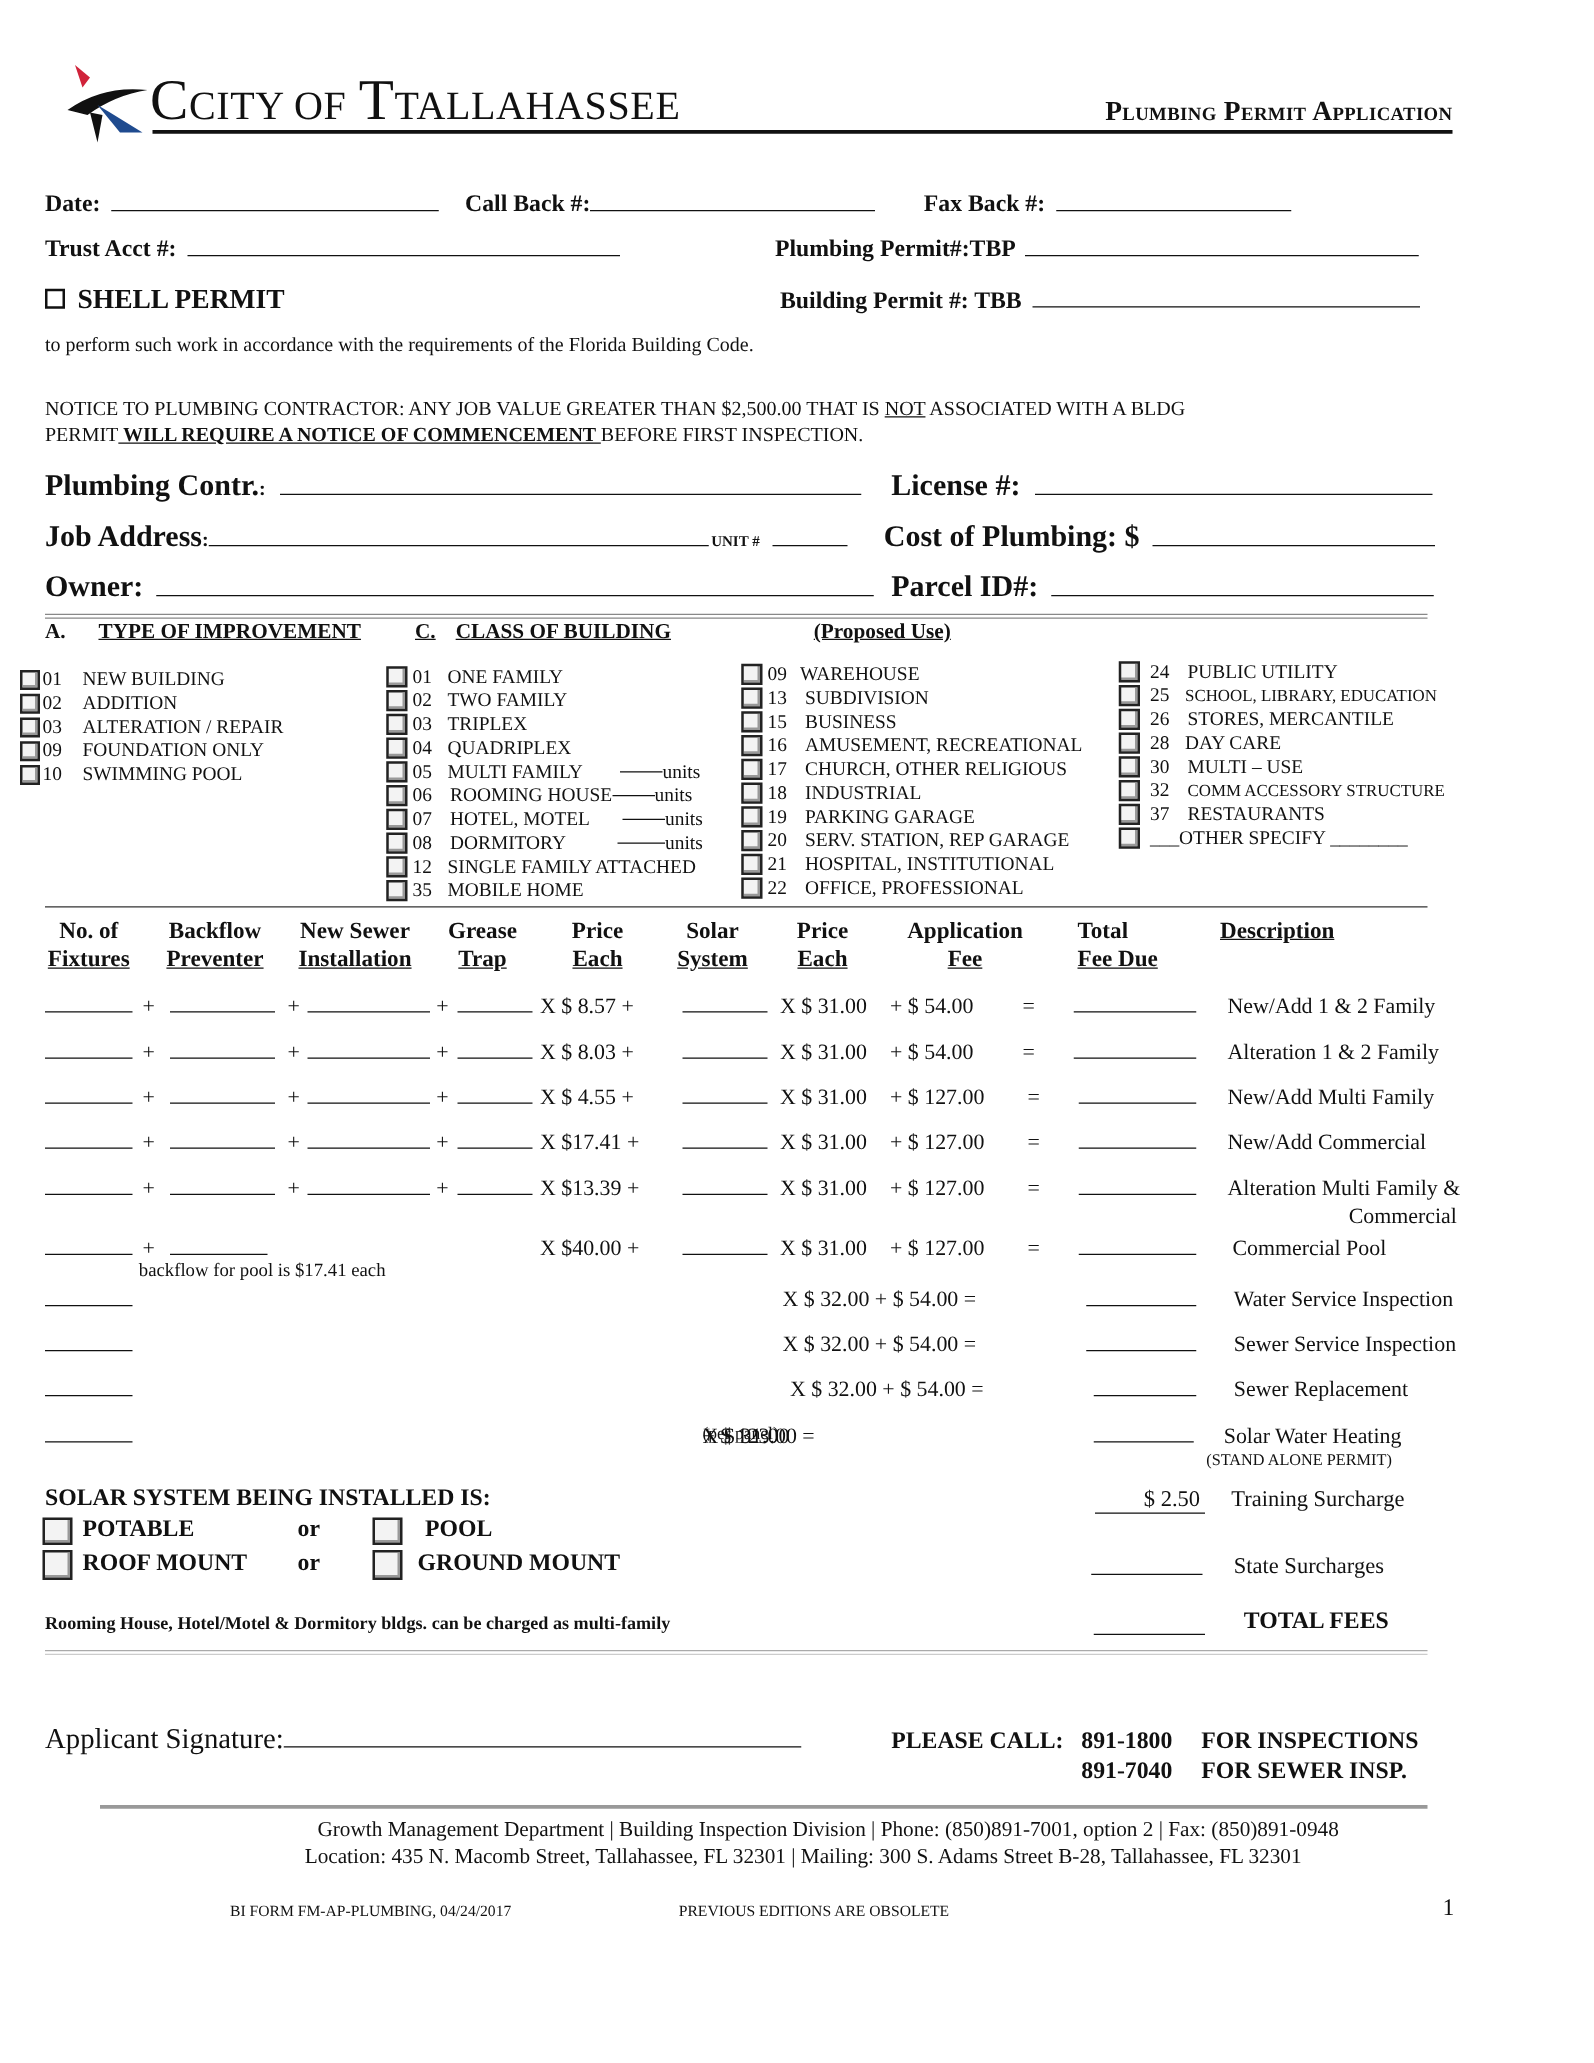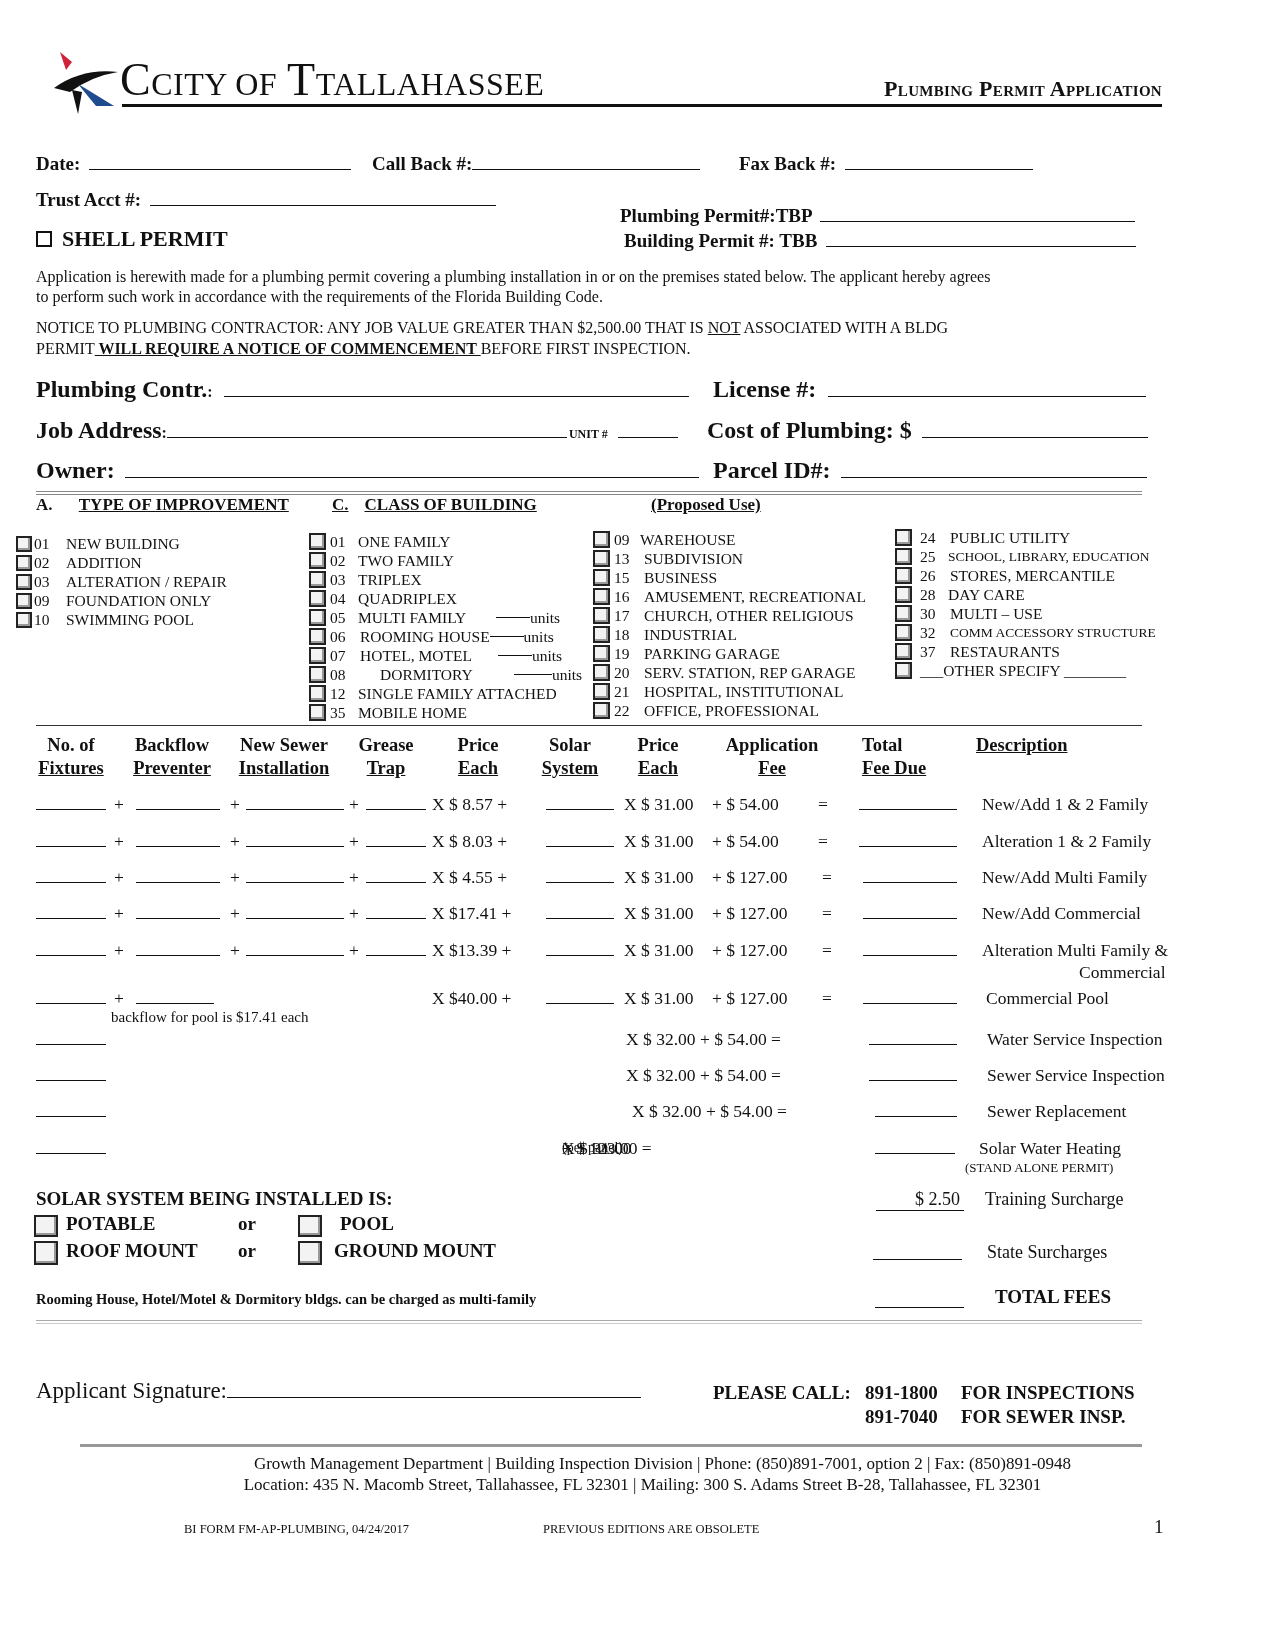--- a/index.html
+++ b/index.html
@@ -53,35 +53,34 @@
 </div>
 <div class="abs b fs19" style="left:739px; top:153px;">
   <span>Fax Back #:</span>
   <span class="line" style="width:188px; margin-left:4px;"></span>
 </div>
 
 <div class="abs b fs19" style="left:36px; top:189px;">
   <span>Trust Acct #:</span>
   <span class="line" style="width:346px; margin-left:4px;"></span>
 </div>
-<div class="abs b fs19" style="left:620px; top:205px;">
+<div class="abs b fs19" style="left:620px; top:189px;">
   <span>Plumbing Permit#:TBP</span>
   <span class="line" style="width:315px; margin-left:4px;"></span>
 </div>
 
 <div class="abs b fs22" style="left:36px; top:226px;">
   <span class="cb plain" style="margin-right:10px; margin-top:-4px;"></span><span>SHELL PERMIT</span>
 </div>
 <div class="abs b fs19" style="left:624px; top:230px;">
   <span>Building Permit #: TBB</span>
   <span class="line" style="width:310px; margin-left:4px;"></span>
 </div>
 
 <div class="abs fs16" style="left:36px; top:267px; line-height:20px;">
-  <div>Application is herewith made for a plumbing permit covering a plumbing installation in or on the premises stated below. The applicant hereby agrees</div>
   <div>to perform such work in accordance with  the requirements of the Florida Building Code.</div>
 </div>
 <div class="abs fs16" style="left:36px; top:317px; line-height:21px;">
   <div><span>NOTICE TO PLUMBING CONTRACTOR:   ANY JOB VALUE GREATER THAN $2,500.00 THAT IS </span><span class="u">NOT</span><span> ASSOCIATED WITH A BLDG</span></div>
   <div><span> PERMIT</span><span class="b u"> WILL REQUIRE A NOTICE OF COMMENCEMENT </span><span> BEFORE FIRST INSPECTION.</span></div>
 </div>
 
 <div class="abs b fs24" style="left:36px; top:376px;">
   <span>Plumbing  Contr.</span><span style="font-size:16px;">:</span>
   <span class="line" style="width:465px; margin-left:6px;"></span>
@@ -188,21 +187,21 @@
   <div class="list-row">
       <span class="cb"></span>
       <span class="code" style="width:30px">07</span>
       <span style="width:138px; display:inline-block;">HOTEL, MOTEL</span>
       <span class="line" style="width:34px; border-bottom-width:1px;"></span>
       <span>units</span>
     </div>
   <div class="list-row">
       <span class="cb"></span>
       <span class="code" style="width:30px">08</span>
-      <span style="width:134px; display:inline-block;margin-left:20px;">DORMITORY</span>
+      <span style="width:134px; display:inline-block;">DORMITORY</span>
       <span class="line" style="width:38px; border-bottom-width:1px;"></span>
       <span>units</span>
     </div>
   <div class="list-row">
       <span class="cb"></span>
       <span class="code" style="width:28px">12</span>
       <span>SINGLE FAMILY ATTACHED</span>
     </div>
   <div class="list-row">
       <span class="cb"></span>

